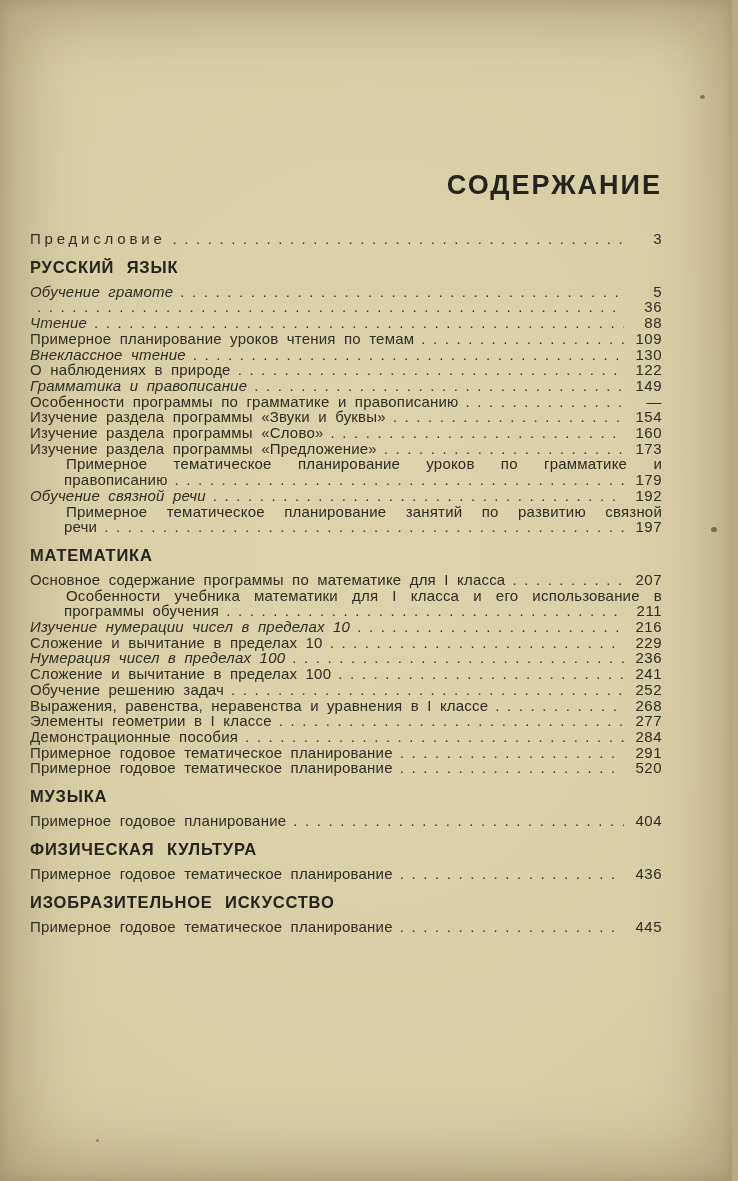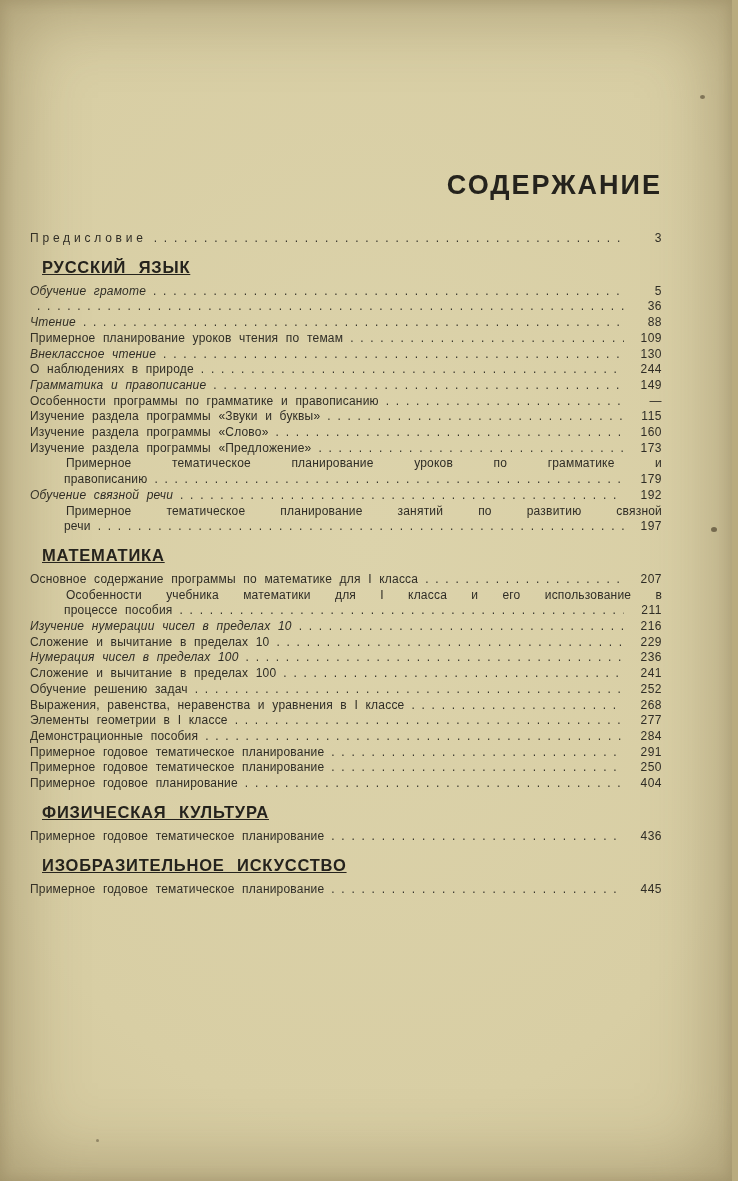--- a/index.html
+++ b/index.html
@@ -33,33 +33,32 @@
   }
   .title {
     margin: 0 0 30px 0;
     text-align: right;
     font-size: 27px;
     font-weight: 700;
     letter-spacing: 2px;
     color: #25231d;
   }
   .section {
-    margin: 12px 0 9px 12px;
+    margin: 12px 0 9px 0;
     font-size: 16.5px;
     line-height: 16px;
     font-weight: 700;
     letter-spacing: 0.8px;
     word-spacing: 7px;
     color: #25231d;
-    text-decoration: underline;
   }
   .row {
     display: flex;
     align-items: baseline;
-    font-size: 12px;
+    font-size: 15px;
     line-height: 15.7px;
     letter-spacing: 0.2px;
   }
   .label {
     word-spacing: 4px;
     white-space: nowrap;
   }
   .label.italic { font-style: italic; text-align: right; }
   .label.spaced { letter-spacing: 3.8px; }
   .label.just {
@@ -140,39 +139,39 @@
 
   <div class="row">
     <span class="label italic">Внеклассное чтение</span>
     <span class="leader" aria-hidden="true">. . . . . . . . . . . . . . . . . . . . . . . . . . . . . . . . . . . . . . . . . . . . . . . . . . . . . . . . . . . . . . . . . . . . . . . . . . . . . . . . . . . . . . . . . . . . . . . . . . . . . . . . . . . . . . . . . . . . . . . . </span>
     <span class="pagenum">130</span>
   </div>
 
   <div class="row">
     <span class="label">О наблюдениях в природе</span>
     <span class="leader" aria-hidden="true">. . . . . . . . . . . . . . . . . . . . . . . . . . . . . . . . . . . . . . . . . . . . . . . . . . . . . . . . . . . . . . . . . . . . . . . . . . . . . . . . . . . . . . . . . . . . . . . . . . . . . . . . . . . . . . . . . . . . . . . . </span>
-    <span class="pagenum">244</span>
+    <span class="pagenum">122</span>
   </div>
 
   <div class="row">
     <span class="label italic">Грамматика и правописание</span>
     <span class="leader" aria-hidden="true">. . . . . . . . . . . . . . . . . . . . . . . . . . . . . . . . . . . . . . . . . . . . . . . . . . . . . . . . . . . . . . . . . . . . . . . . . . . . . . . . . . . . . . . . . . . . . . . . . . . . . . . . . . . . . . . . . . . . . . . . </span>
     <span class="pagenum">149</span>
   </div>
 
   <div class="row">
     <span class="label">Особенности программы по грамматике и правописанию</span>
     <span class="leader" aria-hidden="true">. . . . . . . . . . . . . . . . . . . . . . . . . . . . . . . . . . . . . . . . . . . . . . . . . . . . . . . . . . . . . . . . . . . . . . . . . . . . . . . . . . . . . . . . . . . . . . . . . . . . . . . . . . . . . . . . . . . . . . . . </span>
     <span class="pagenum">—</span>
   </div>
 
   <div class="row">
     <span class="label">Изучение раздела программы «Звуки и буквы»</span>
     <span class="leader" aria-hidden="true">. . . . . . . . . . . . . . . . . . . . . . . . . . . . . . . . . . . . . . . . . . . . . . . . . . . . . . . . . . . . . . . . . . . . . . . . . . . . . . . . . . . . . . . . . . . . . . . . . . . . . . . . . . . . . . . . . . . . . . . . </span>
-    <span class="pagenum">115</span>
+    <span class="pagenum">154</span>
   </div>
 
   <div class="row">
     <span class="label">Изучение раздела программы «Слово»</span>
     <span class="leader" aria-hidden="true">. . . . . . . . . . . . . . . . . . . . . . . . . . . . . . . . . . . . . . . . . . . . . . . . . . . . . . . . . . . . . . . . . . . . . . . . . . . . . . . . . . . . . . . . . . . . . . . . . . . . . . . . . . . . . . . . . . . . . . . . </span>
     <span class="pagenum">160</span>
   </div>
 
   <div class="row">
     <span class="label">Изучение раздела программы «Предложение»</span>
@@ -216,21 +215,21 @@
     <span class="label">Основное содержание программы по математике для I класса</span>
     <span class="leader" aria-hidden="true">. . . . . . . . . . . . . . . . . . . . . . . . . . . . . . . . . . . . . . . . . . . . . . . . . . . . . . . . . . . . . . . . . . . . . . . . . . . . . . . . . . . . . . . . . . . . . . . . . . . . . . . . . . . . . . . . . . . . . . . . </span>
     <span class="pagenum">207</span>
   </div>
 
   <div>
     <div class="row">
       <span class="label just">Особенности учебника математики для I класса и его использование в</span>
     </div>
     <div class="row">
-      <span class="label cont">процессе пособия</span>
+      <span class="label cont">программы обучения</span>
       <span class="leader" aria-hidden="true">. . . . . . . . . . . . . . . . . . . . . . . . . . . . . . . . . . . . . . . . . . . . . . . . . . . . . . . . . . . . . . . . . . . . . . . . . . . . . . . . . . . . . . . . . . . . . . . . . . . . . . . . . . . . . . . . . . . . . . . . </span>
       <span class="pagenum">211</span>
     </div>
   </div>
 
   <div class="row">
     <span class="label italic">Изучение нумерации чисел в пределах 10</span>
     <span class="leader" aria-hidden="true">. . . . . . . . . . . . . . . . . . . . . . . . . . . . . . . . . . . . . . . . . . . . . . . . . . . . . . . . . . . . . . . . . . . . . . . . . . . . . . . . . . . . . . . . . . . . . . . . . . . . . . . . . . . . . . . . . . . . . . . . </span>
     <span class="pagenum">216</span>
   </div>
@@ -280,23 +279,26 @@
   <div class="row">
     <span class="label">Примерное годовое тематическое планирование</span>
     <span class="leader" aria-hidden="true">. . . . . . . . . . . . . . . . . . . . . . . . . . . . . . . . . . . . . . . . . . . . . . . . . . . . . . . . . . . . . . . . . . . . . . . . . . . . . . . . . . . . . . . . . . . . . . . . . . . . . . . . . . . . . . . . . . . . . . . . </span>
     <span class="pagenum">291</span>
   </div>
 
 
   <div class="row">
     <span class="label">Примерное годовое тематическое планирование</span>
     <span class="leader" aria-hidden="true">. . . . . . . . . . . . . . . . . . . . . . . . . . . . . . . . . . . . . . . . . . . . . . . . . . . . . . . . . . . . . . . . . . . . . . . . . . . . . . . . . . . . . . . . . . . . . . . . . . . . . . . . . . . . . . . . . . . . . . . . </span>
-    <span class="pagenum">250</span>
-  </div>
-
+    <span class="pagenum">520</span>
+  </div>
+
+  <div class="section">
+    <span>МУЗЫКА</span>
+  </div>
 
   <div class="row">
     <span class="label">Примерное годовое планирование</span>
     <span class="leader" aria-hidden="true">. . . . . . . . . . . . . . . . . . . . . . . . . . . . . . . . . . . . . . . . . . . . . . . . . . . . . . . . . . . . . . . . . . . . . . . . . . . . . . . . . . . . . . . . . . . . . . . . . . . . . . . . . . . . . . . . . . . . . . . . </span>
     <span class="pagenum">404</span>
   </div>
 
   <div class="section">
     <span>ФИЗИЧЕСКАЯ КУЛЬТУРА</span>
   </div>

